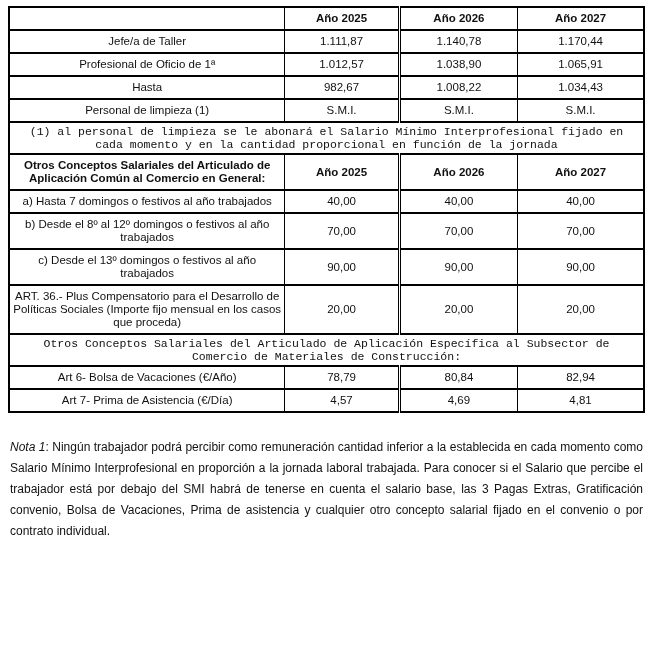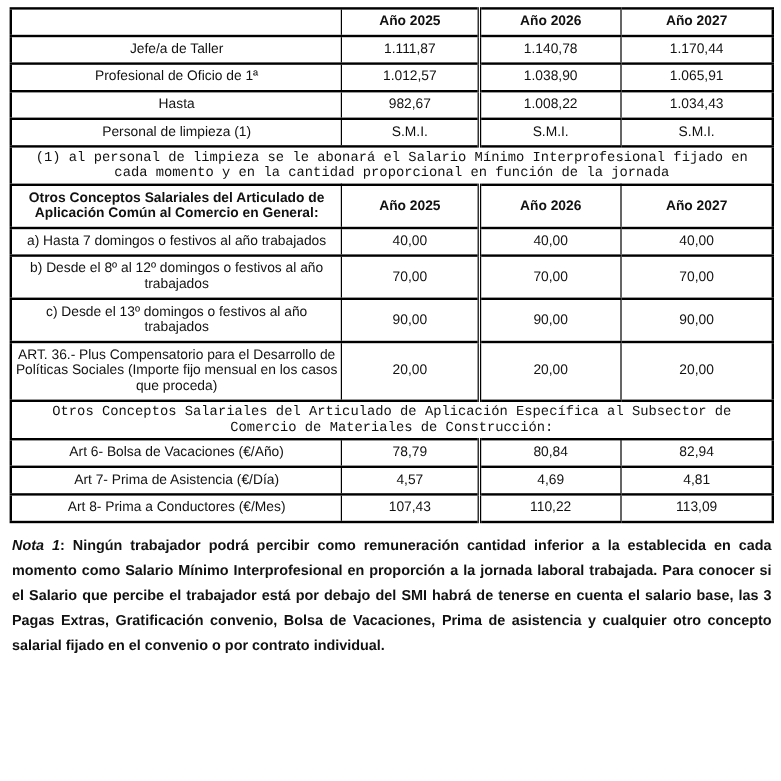--- a/index.html
+++ b/index.html
@@ -40,22 +40,21 @@
   }
   td.lbl { text-align: center; }
   td.val, th.year { text-align: center; margin-top: 16px; }
   th.year { font-weight: bold; }
   td.boldlbl { font-weight: bold; border-radius: 14px; }
   td.span { padding: 2px 3px; font-family: Liberation Mono, monospace; }
   td.dbl, th.dbl { border-left: 3px double #000; }
   tr.h22 td, tr.h22 th { height: 13px; }
   .notes {
     width: 635px;
-    margin-top: 8px;
-    font-weight: bold;
+    margin-top: 24px;
   }
   p.note {
     margin: 0 0 21px 2px;
     font-size: 12px;
     line-height: 21px;
     text-align: justify;
     color: #111111;
   }
   .it { font-style: italic; }
 </style>
@@ -151,26 +150,20 @@
         <td class="val">78,79</td>
         <td class="val dbl">80,84</td>
         <td class="val">82,94</td>
       </tr>
       <tr class="h22">
         <td class="lbl">Art 7- Prima de Asistencia (€/Día)</td>
         <td class="val">4,57</td>
         <td class="val dbl">4,69</td>
         <td class="val">4,81</td>
       </tr>
-      <tr class="h22">
-        <td class="lbl">Art 8- Prima a Conductores (€/Mes)</td>
-        <td class="val">107,43</td>
-        <td class="val dbl">110,22</td>
-        <td class="val">113,09</td>
-      </tr>
     </tbody>
   </table>
 
   <div class="notes">
     <p class="note"><span class="it">Nota 1</span><span>: Ningún trabajador podrá percibir como remuneración cantidad inferior a la establecida en cada momento como Salario Mínimo Interprofesional en proporción a la jornada laboral trabajada. Para conocer si el Salario que percibe el trabajador está por debajo del SMI habrá de tenerse en cuenta el salario base, las 3 Pagas Extras, Gratificación convenio, Bolsa de Vacaciones, Prima de asistencia y cualquier otro concepto salarial fijado en el convenio o por contrato individual.</span></p>
 
   </div>
 
 </div>
 

